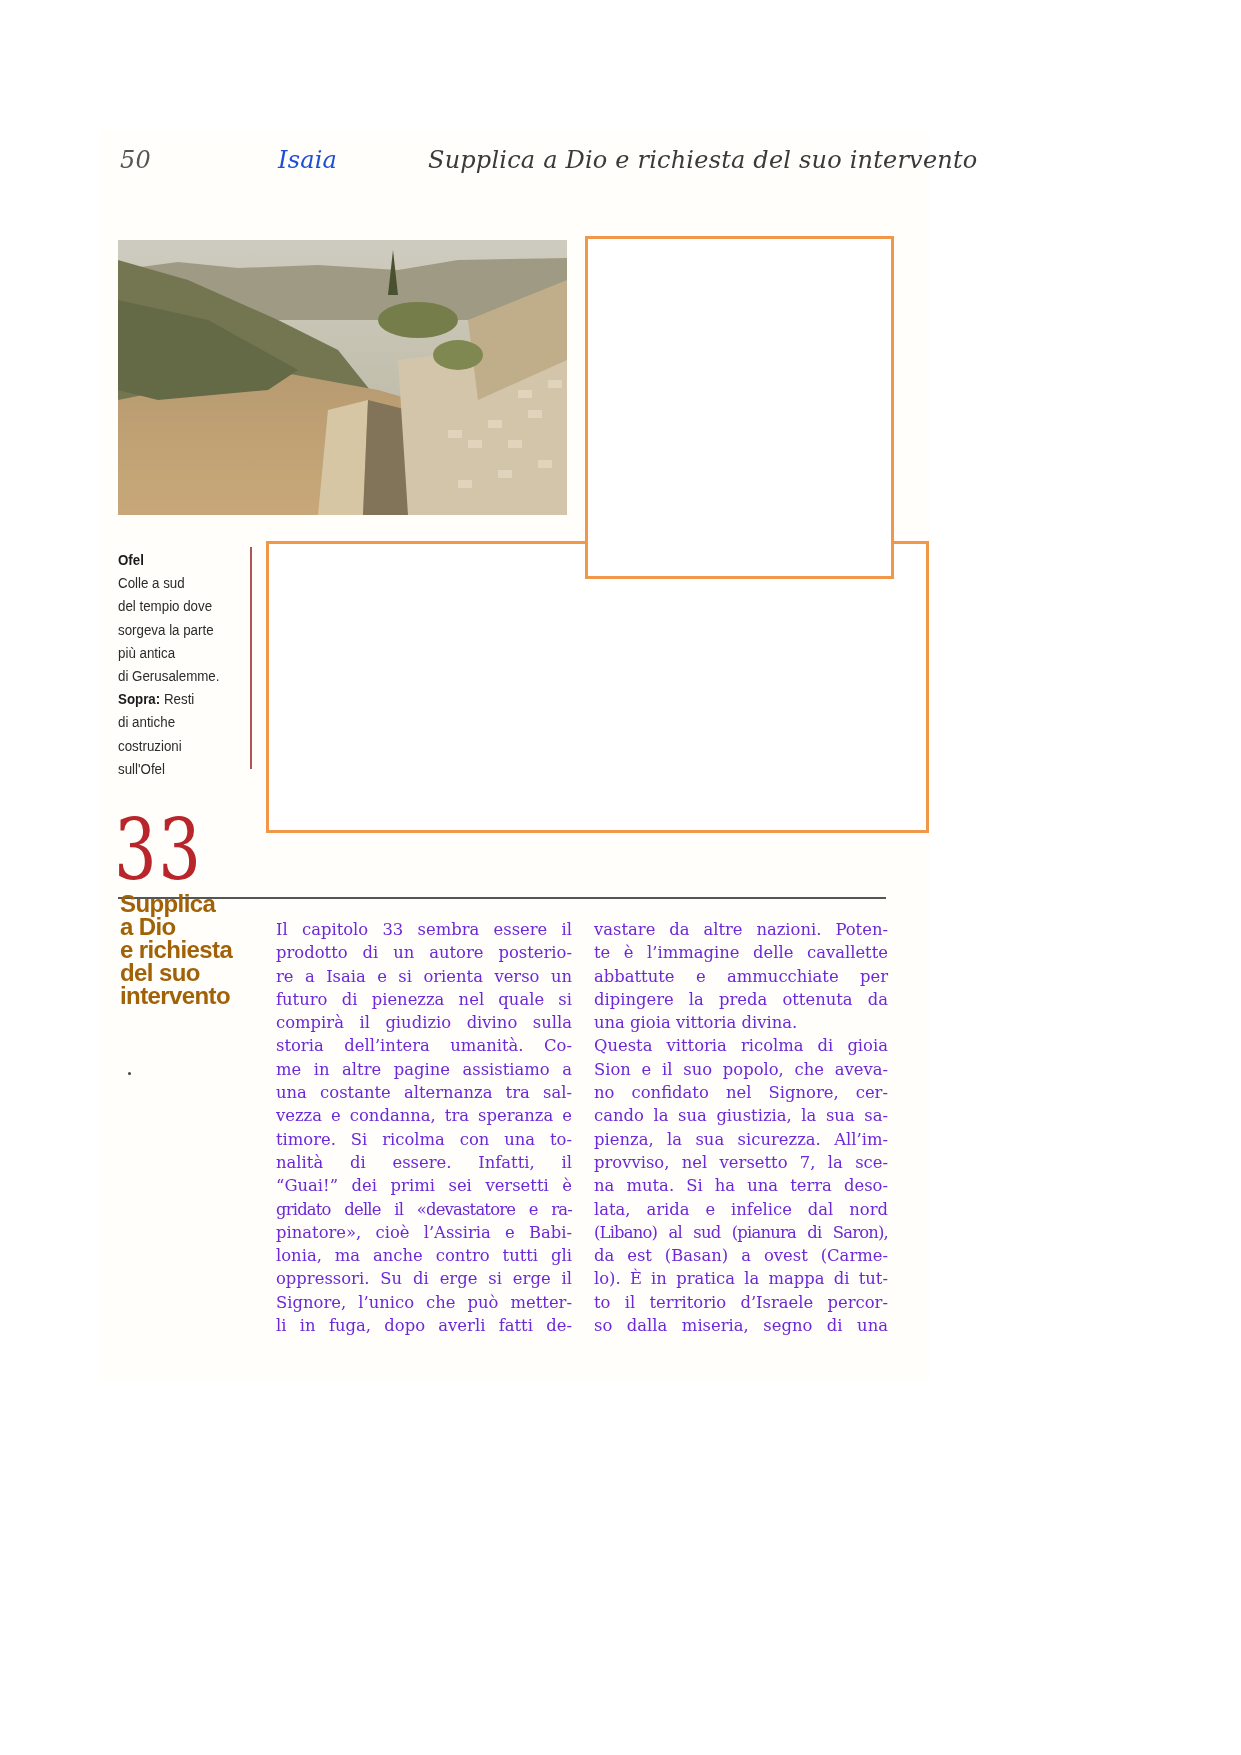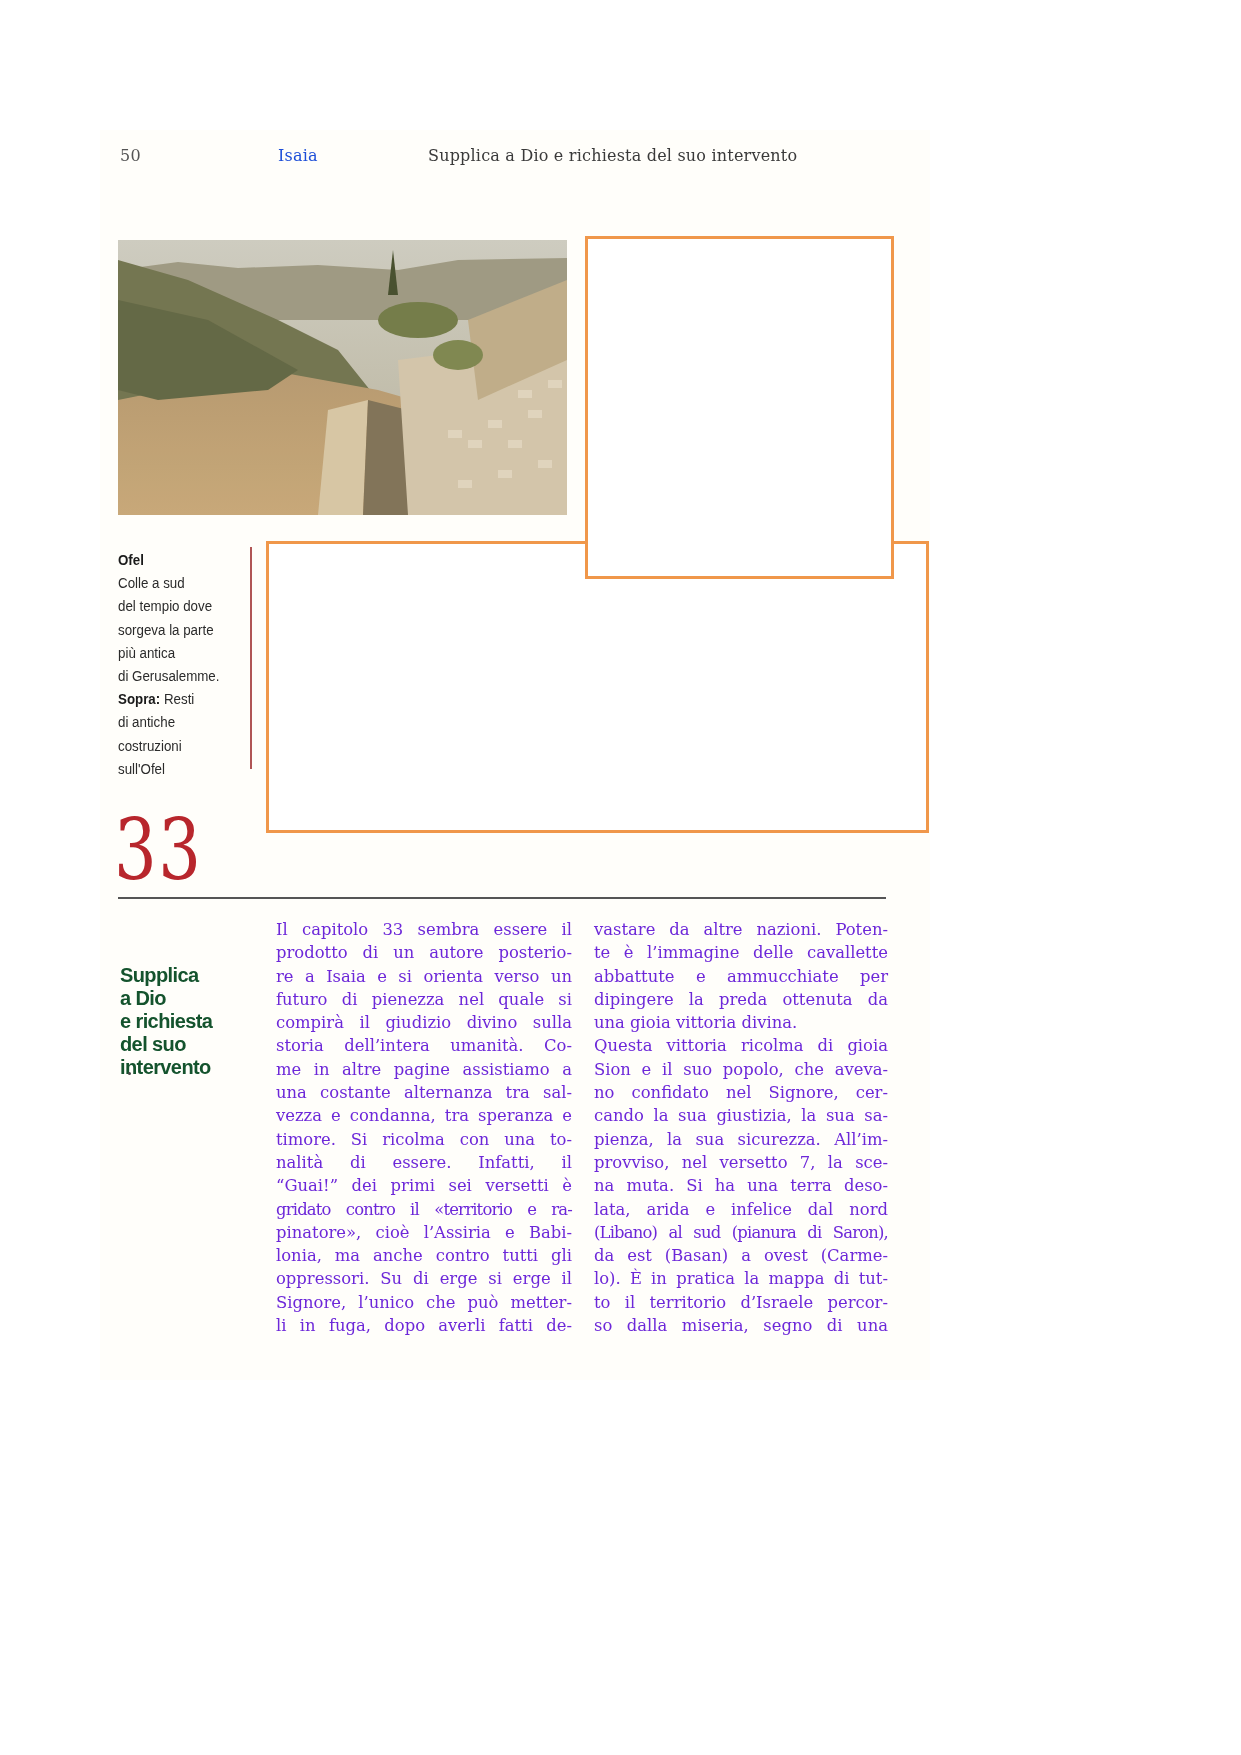--- a/index.html
+++ b/index.html
@@ -1,32 +1,32 @@
 <!DOCTYPE html>
 <html><head>
   <meta charset="utf-8">
   <style>
     html, body { margin:0; padding:0; }
     body { width:1241px; height:1755px; background:#ffffff; position:relative; overflow:hidden; }
     .page-tint { position:absolute; left:100px; top:130px; width:830px; height:1250px; background:#fffefa; }
-    .hdr { position:absolute; top:146px; font-family:"DejaVu Serif", serif; font-size:16px; color:#3a3a3a; letter-spacing:0.2px; }
+    .hdr { position:absolute; top:146px; font-family:"DejaVu Serif", serif; font-style:italic; font-size:24px; color:#3a3a3a; letter-spacing:0.2px; }
     .hdr-page { left:120px; color:#555; }
     .hdr-book { left:278px; color:#1d4ed8; }
     .hdr-title { left:428px; }
     .photo { position:absolute; left:118px; top:240px; width:449px; height:275px; overflow:hidden; }
     .photo svg { display:block; width:100%; height:100%; }
     .orange-box { position:absolute; border:3px solid #f0974a; box-sizing:border-box; background:#ffffff; }
     .box-a { left:585px; top:236px; width:309px; height:343px; z-index:3; }
     .box-b { left:266px; top:541px; width:663px; height:292px; z-index:2; }
     .caption { position:absolute; left:118px; top:548px; width:125px; font-family:"Liberation Sans", sans-serif; font-size:15.5px; line-height:23.2px; color:#2b2b2b; transform:scaleX(0.86); transform-origin:left top; white-space:nowrap; }
     .caption b { font-weight:bold; color:#1a1a1a; }
     .caption-rule { position:absolute; left:250px; top:547px; width:1.5px; height:222px; background:#b05555; }
     .chapter-num { position:absolute; left:114px; top:808px; font-family:"DejaVu Serif", serif; font-size:84px; color:#b8262c; transform:scaleX(0.8); transform-origin:left top; line-height:1; letter-spacing:2px; }
     .chapter-rule { position:absolute; left:118px; top:897px; width:768px; height:2px; background:#555; }
-    .side-title { position:absolute; left:120px; top:964px; width:150px; font-family:"Liberation Sans", sans-serif; font-weight:bold; font-size:20px; line-height:23px; color:#14532d; letter-spacing:-0.6px; }
+    .side-title { position:absolute; left:120px; top:892px; width:150px; font-family:"Liberation Sans", sans-serif; font-weight:bold; font-size:24px; line-height:23px; color:#a16207; letter-spacing:-0.6px; }
     .bullet-dot { position:absolute; left:128px; top:1072px; width:3px; height:3px; background:#444; border-radius:50%; }
     .col { position:absolute; top:918px; font-family:"DejaVu Serif", serif; font-size:16.4px; line-height:23.3px; color:#6d28d9; }
     .col-1 { left:276px; width:296px; }
     .col-2 { left:594px; width:294px; }
     .line { display:block; white-space:nowrap; text-align:justify; text-align-last:justify; }
     .line.last { text-align-last:left; }
     .line.condensed { letter-spacing:-0.8px; }
   </style>
 </head>
 <body>
@@ -112,21 +112,21 @@
     <span class="line">re a Isaia e si orienta verso un</span>
     <span class="line">futuro di pienezza nel quale si</span>
     <span class="line">compirà il giudizio divino sulla</span>
     <span class="line">storia dell’intera umanità. Co-</span>
     <span class="line">me in altre pagine assistiamo a</span>
     <span class="line">una costante alternanza tra sal-</span>
     <span class="line">vezza e condanna, tra speranza e</span>
     <span class="line">timore. Si ricolma con una to-</span>
     <span class="line">nalità di essere. Infatti, il</span>
     <span class="line">“Guai!” dei primi sei versetti è</span>
-    <span class="line condensed">gridato contro il «territorio e ra-</span>
+    <span class="line condensed">gridato delle il «devastatore e ra-</span>
     <span class="line">pinatore», cioè l’Assiria e Babi-</span>
     <span class="line">lonia, ma anche contro tutti gli</span>
     <span class="line">oppressori. Su di erge si erge il</span>
     <span class="line">Signore, l’unico che può metter-</span>
     <span class="line">li in fuga, dopo averli fatti de-</span>
   </div>
 <div class="col col-2" id="col2">
     <span class="line">vastare da altre nazioni. Poten-</span>
     <span class="line">te è l’immagine delle cavallette</span>
     <span class="line">abbattute e ammucchiate per</span>

